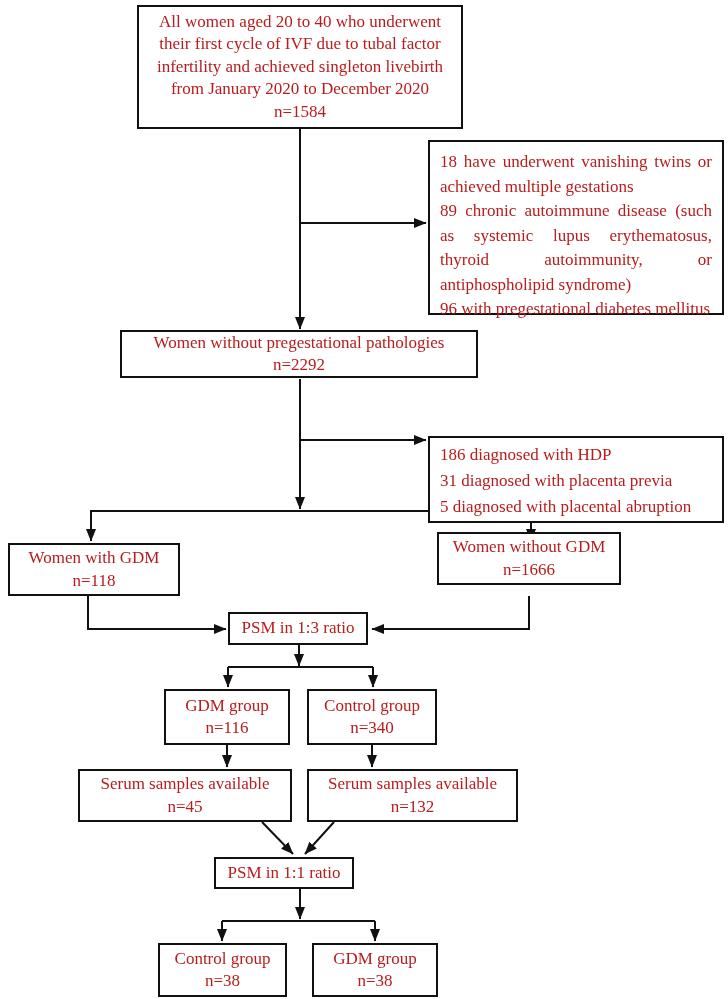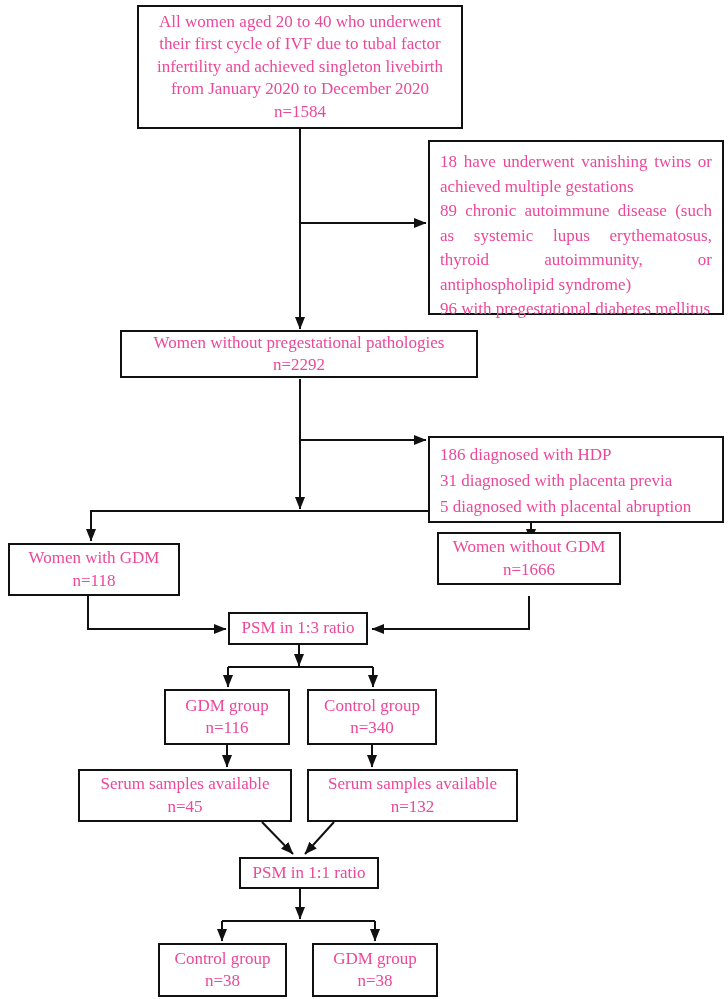--- a/index.html
+++ b/index.html
@@ -1,21 +1,21 @@
 <!DOCTYPE html>
 <html><head>
 <meta charset="utf-8">
 <style>
   html,body{margin:0;padding:0;background:#ffffff;}
   #canvas{
     position:relative;
     width:604px;height:999px;
     background:#ffffff;
     font-family:"Liberation Serif","DejaVu Serif",serif;
-    color:#ec4899;
+    color:#b91c1c;
   }
   #connectors{position:absolute;left:0;top:0;width:728px;height:999px;}
   .box{
     position:absolute;
     box-sizing:border-box;
     border:2px solid #111111;
     background:#ffffff;
     font-size:17px;
     line-height:1.32;
   }
@@ -118,21 +118,21 @@
   <div class="box center" style="left:78px;top:769px;width:214px;height:53px;">
     <div>Serum samples available</div>
     <div>n=45</div>
   </div>
 
   <div class="box center" style="left:307px;top:769px;width:211px;height:53px;">
     <div>Serum samples available</div>
     <div>n=132</div>
   </div>
 
-  <div class="box center" style="left:239px;top:857px;width:140px;height:32px;">
+  <div class="box center" style="left:214px;top:857px;width:140px;height:32px;">
     <div>PSM in 1:1 ratio</div>
   </div>
 
   <div class="box center" style="left:158px;top:943px;width:129px;height:54px;">
     <div>Control group</div>
     <div>n=38</div>
   </div>
 
   <div class="box center" style="left:312px;top:943px;width:126px;height:54px;">
     <div>GDM group</div>

